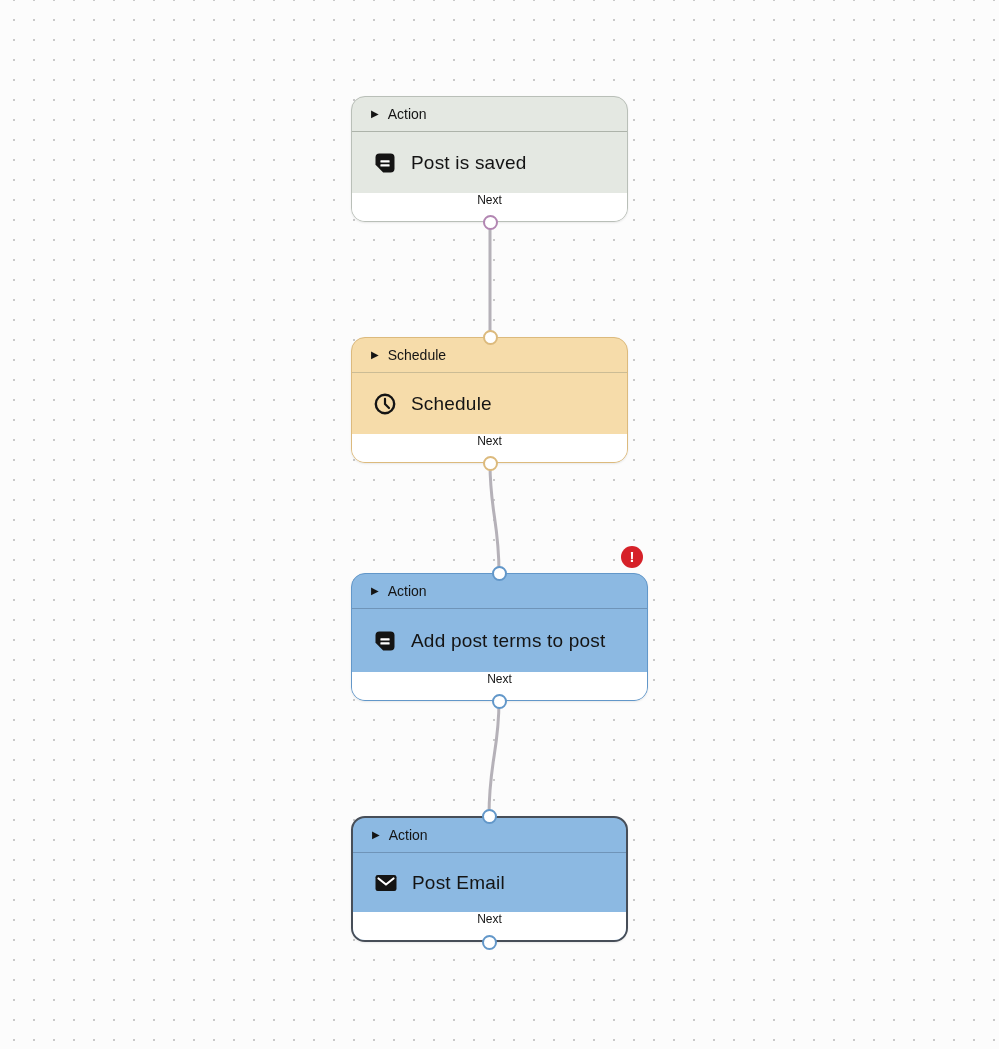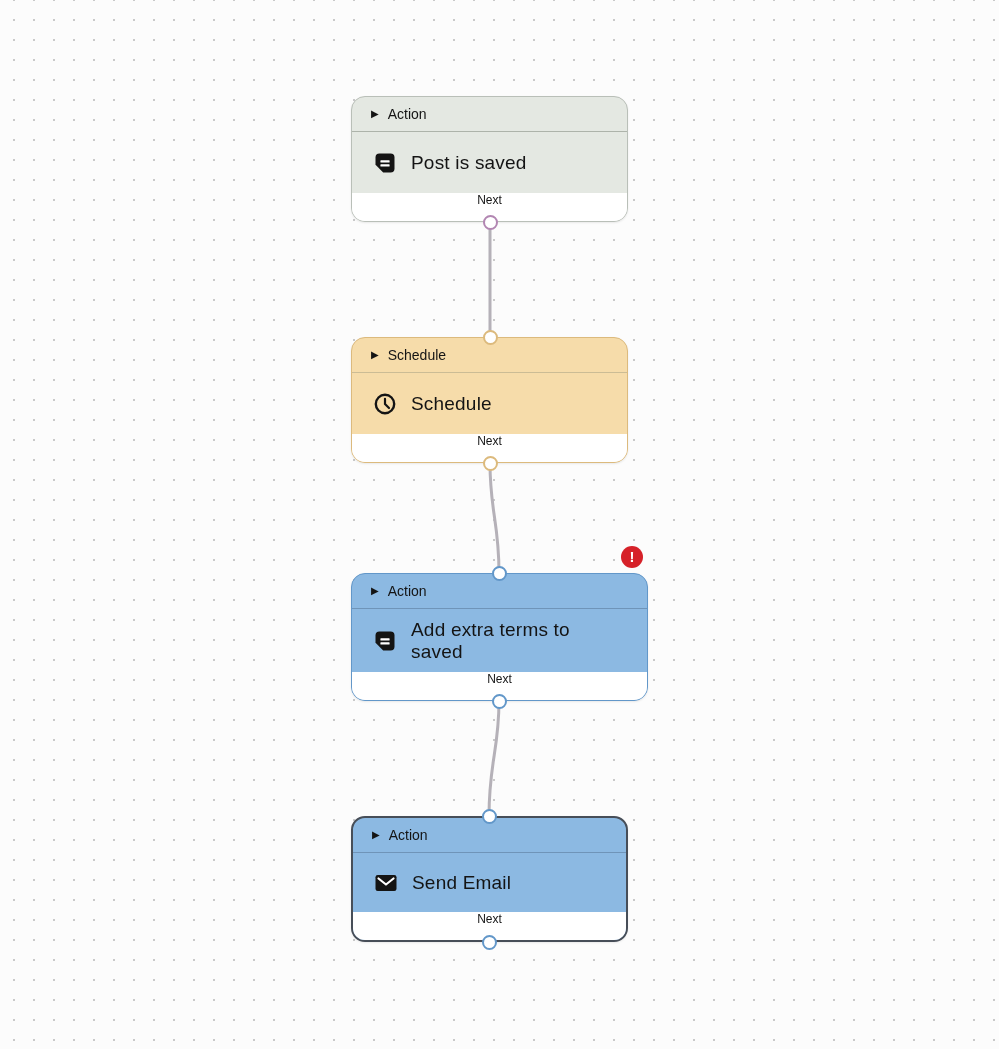--- a/index.html
+++ b/index.html
@@ -150,40 +150,40 @@
       <span>Action</span>
     </div>
     <div class="node-body">
       <span class="icon">
         <svg viewBox="0 0 24 24">
             <path fill="#141414" d="M6.5 2.5 H17.5 Q21.5 2.5 21.5 6.5 V17.5 Q21.5 21.5 17.5 21.5 H10.2 L2.5 13.8 V6.5 Q2.5 2.5 6.5 2.5 Z"></path>
             <rect x="7.4" y="9.2" width="9.2" height="2.3" rx="0.6" fill="#ffffff"></rect>
             <rect x="7.4" y="13.2" width="9.2" height="2.3" rx="0.6" fill="#ffffff"></rect>
           </svg>
       </span>
-      <span>Add extra terms to saved</span>
+      <span>Add post terms to post</span>
     </div>
     <div class="node-footer">
       <span>Next</span>
     </div>
   </div>
 
   <div class="node node-action2 selected" style="background-color: rgb(140, 185, 226); border-color: rgb(71, 78, 88);">
     <div class="node-header" style="border-bottom-color: rgb(111, 148, 184);">
       <span class="tri">▶</span>
       <span>Action</span>
     </div>
     <div class="node-body">
       <span class="icon">
         <svg viewBox="0 0 24 24">
             <rect x="1.5" y="4" width="21" height="16" rx="2.2" fill="#141414"></rect>
             <path d="M4.5 7.5 L12 13.5 L19.5 7.5" stroke="#ffffff" stroke-width="2.2" fill="none" stroke-linecap="round" stroke-linejoin="round"></path>
           </svg>
       </span>
-      <span>Send Email</span>
+      <span>Post Email</span>
     </div>
     <div class="node-footer">
       <span>Next</span>
     </div>
   </div>
 
   <div class="port" style="left: 482.5px; top: 214.5px; border-color: rgb(178, 134, 178);"></div>
   <div class="port" style="left: 482.5px; top: 329.5px; border-color: rgb(220, 186, 125);"></div>
   <div class="port" style="left: 482.5px; top: 455.5px; border-color: rgb(220, 186, 125);"></div>
   <div class="port" style="left: 491.5px; top: 565.5px; border-color: rgb(98, 151, 201);"></div>

